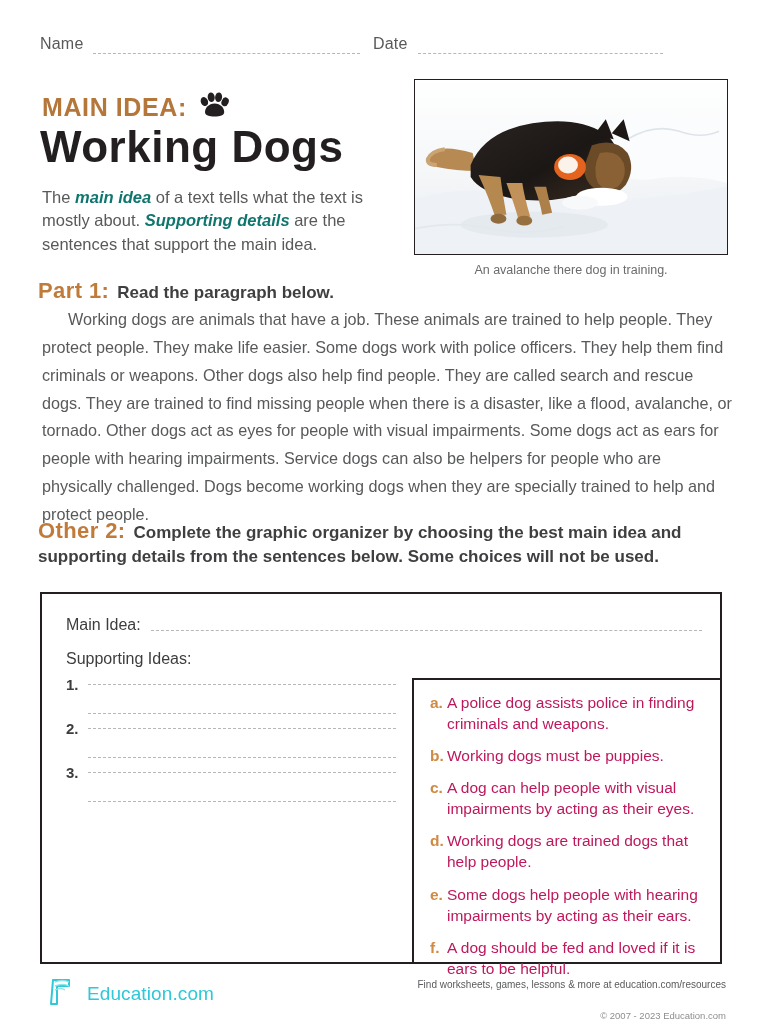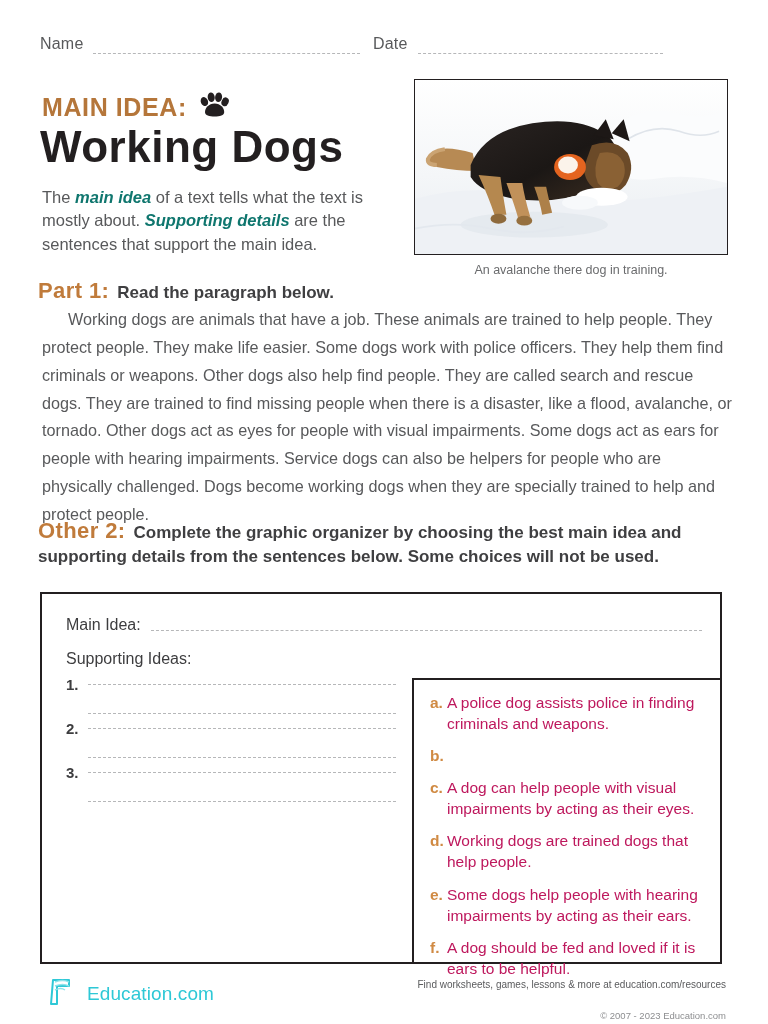--- a/index.html
+++ b/index.html
@@ -402,20 +402,21 @@
     </div>
   </div>
 
   <div class="choices">
     <div class="choice">
       <span class="choice-letter">a.</span>
       <span class="choice-text">A police dog assists police in finding criminals and weapons.</span>
     </div>
     <div class="choice">
       <span class="choice-letter">b.</span>
+      <span class="choice-text">Working dogs must be puppies.</span>
     </div>
     <div class="choice">
       <span class="choice-letter">c.</span>
       <span class="choice-text">A dog can help people with visual impairments by acting as their eyes.</span>
     </div>
     <div class="choice">
       <span class="choice-letter">d.</span>
       <span class="choice-text">Working dogs are trained dogs that help people.</span>
     </div>
     <div class="choice">

